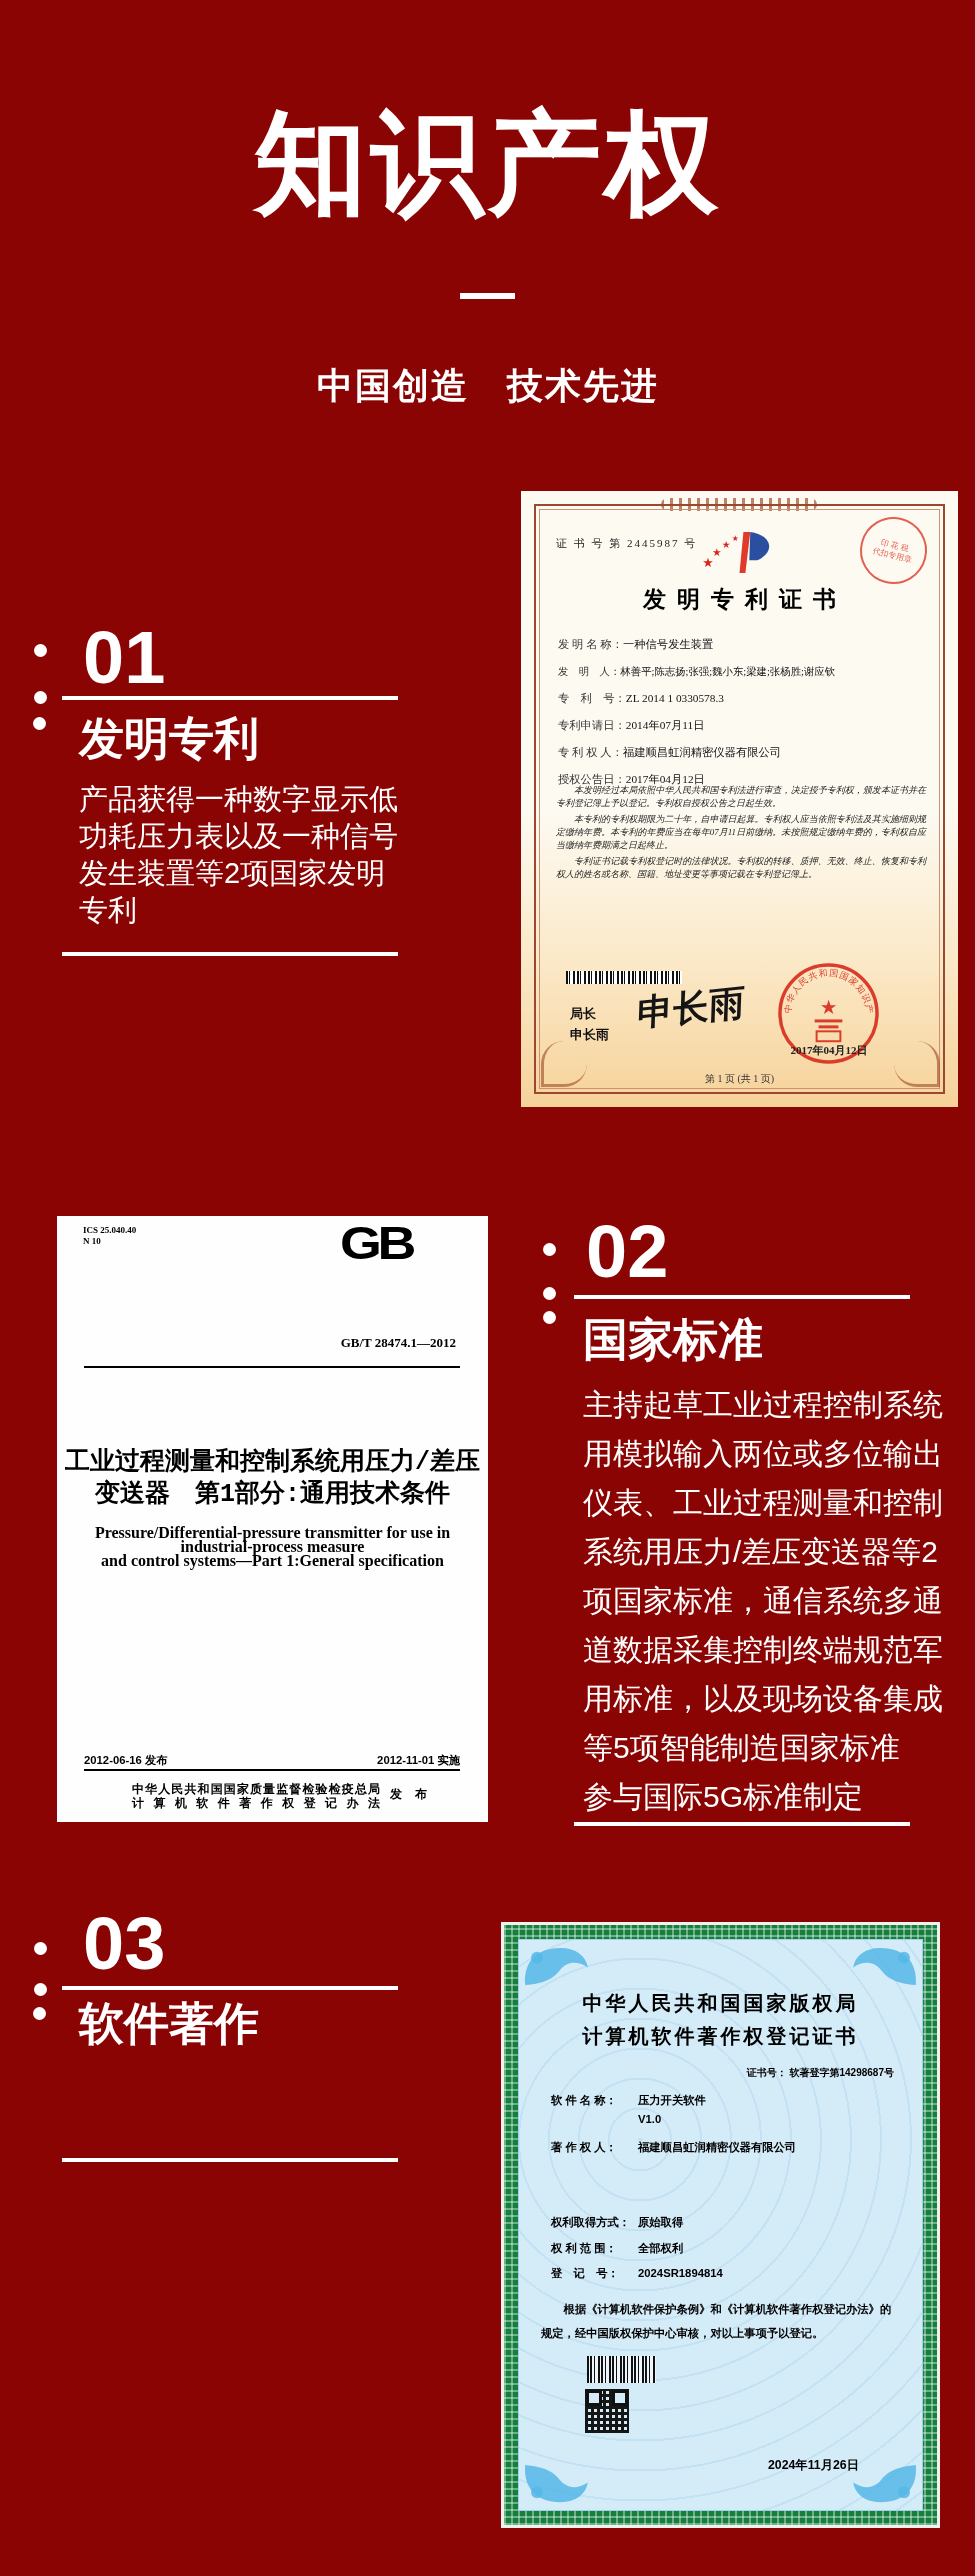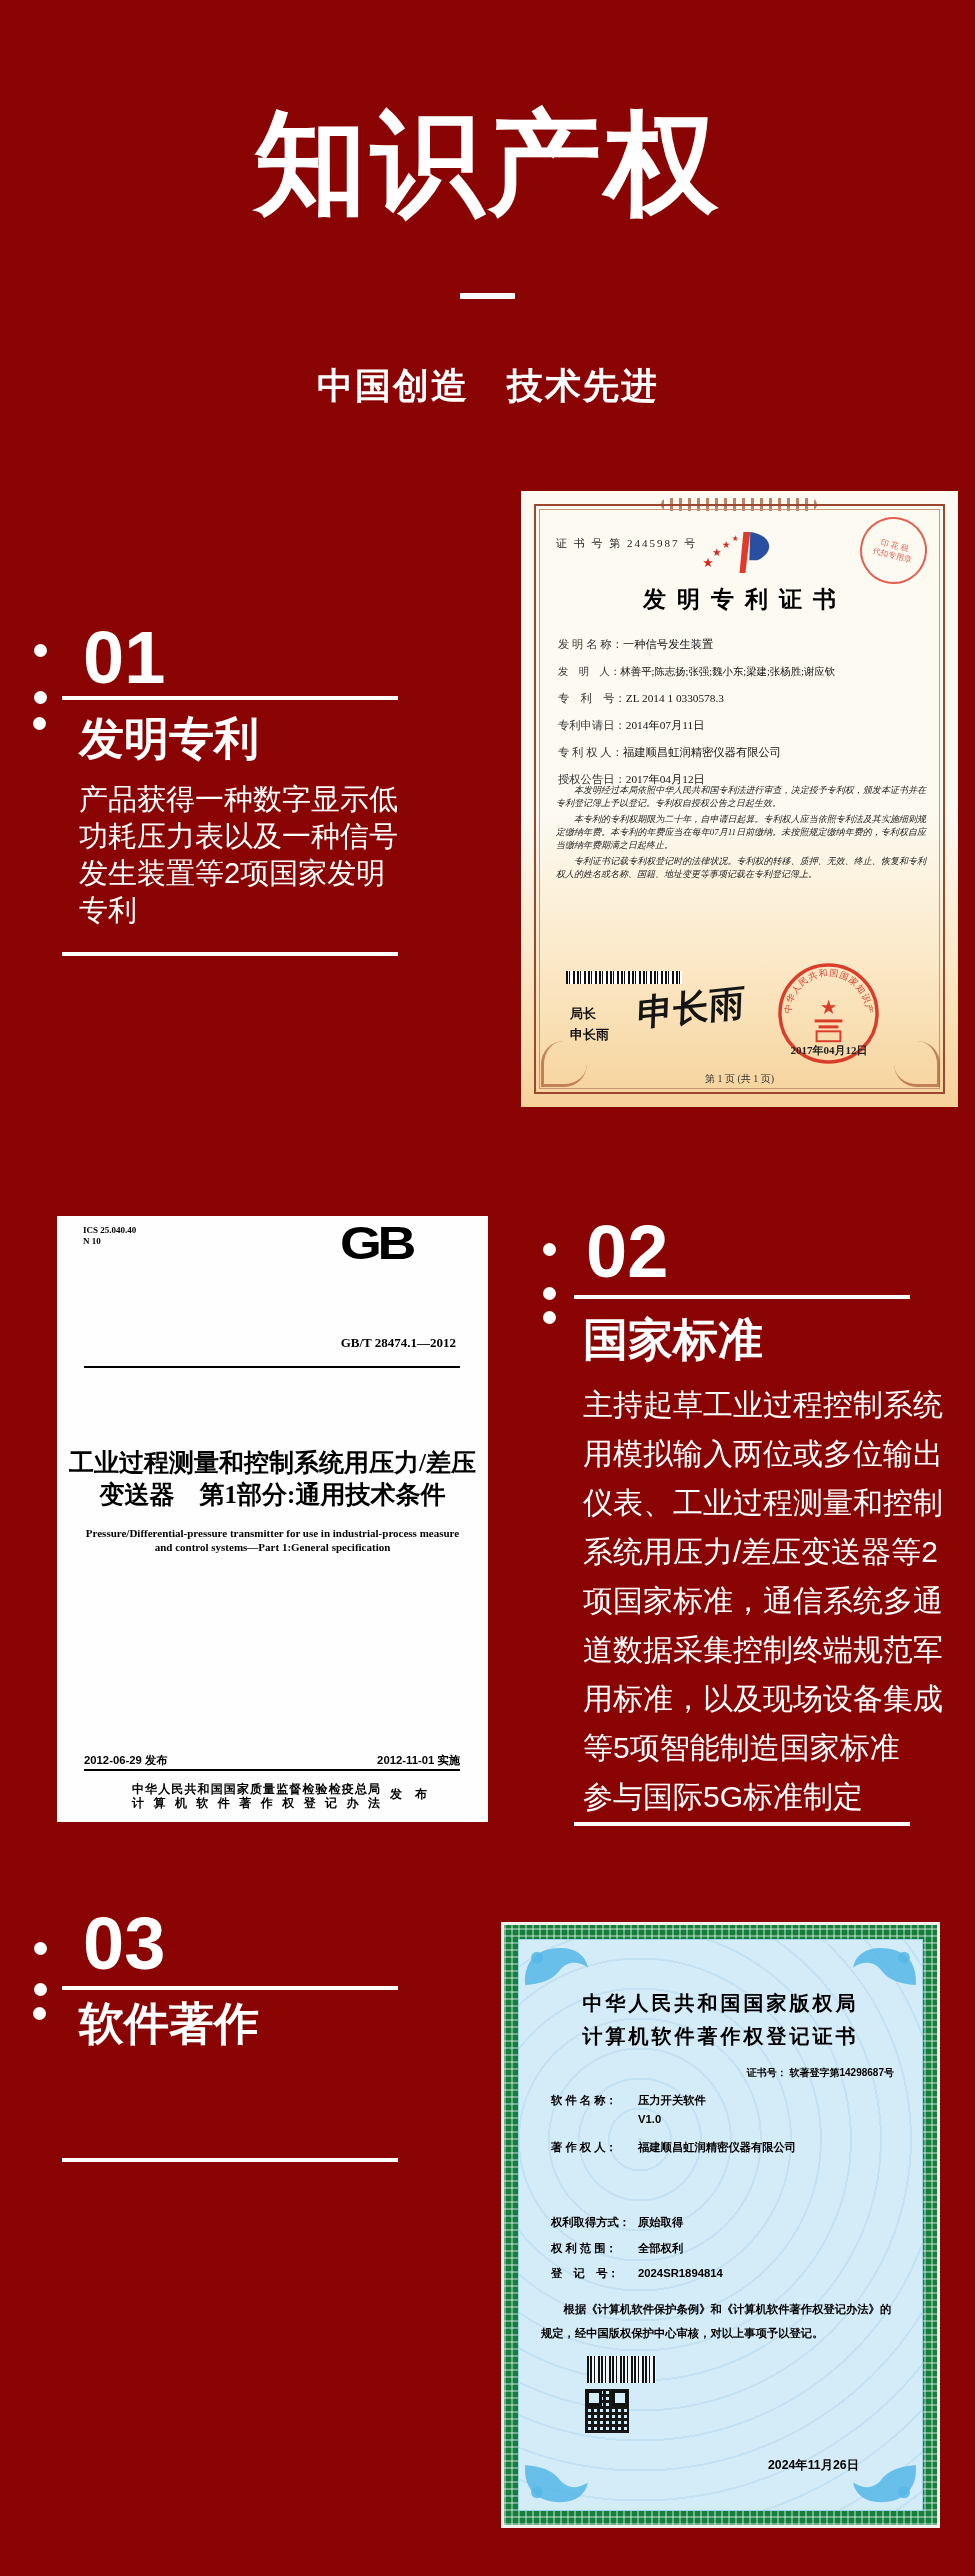--- a/index.html
+++ b/index.html
@@ -62,22 +62,22 @@
   .g-doc{left:57px;top:1216px;width:431px;height:606px;background:#fefefe;color:#000;
          font-family:"Liberation Serif","DejaVu Serif",serif;}
   .g-ics{position:absolute;left:26px;top:9px;font-size:9px;line-height:11px;font-weight:700;white-space:pre-line;}
   .g-logo{position:absolute;left:283px;top:4px;font-size:49px;line-height:1;font-weight:900;letter-spacing:-4px;
           font-family:"Liberation Sans",sans-serif;transform:scale(1.1,.95);transform-origin:left top;}
   .g-header{position:absolute;left:0;right:0;top:73px;text-align:center;font-size:27px;line-height:1;
             font-weight:700;letter-spacing:9px;text-indent:9px;white-space:nowrap;}
   .g-stdno{position:absolute;right:32px;top:119px;font-size:13px;font-weight:700;}
   .g-rule{position:absolute;left:27px;top:150px;width:376px;height:2px;background:#000;}
   .g-title{position:absolute;left:0;right:0;top:231px;text-align:center;font-size:25px;line-height:32px;
-           font-weight:700;white-space:pre-line;font-family:Liberation Serif, serif;}
-  .g-title-en{position:absolute;left:0;right:0;top:310px;text-align:center;font-size:11px;line-height:14px;
+           font-weight:700;white-space:pre-line;font-family:Liberation Mono, monospace;}
+  .g-title-en{position:absolute;left:0;right:0;top:310px;text-align:center;font-size:16px;line-height:14px;
               font-weight:700;white-space:pre-line;}
   .g-dates{position:absolute;left:27px;top:537px;width:376px;display:flex;justify-content:space-between;
            font-size:11.3px;font-weight:700;font-family:"Liberation Sans",sans-serif;}
   .g-dline{position:absolute;left:27px;top:553px;width:376px;height:2px;background:#000;}
   .g-agency{position:absolute;left:75px;top:566px;width:248px;font-size:12px;line-height:14.3px;font-weight:700;}
   .g-agency div{text-align:justify;text-align-last:justify;}
   .g-publish{position:absolute;left:333px;top:570px;font-size:12px;font-weight:700;letter-spacing:5px;}
 
   
   .c2{left:501px;top:1922px;width:439px;height:606px;background:#15803d;border:3px solid #f2f1ec;
@@ -185,21 +185,21 @@
     <div class="g-ics">ICS 25.040.40
 N 10</div>
     <div class="g-logo">GB</div>
     <div class="g-stdno">GB/T 28474.1—2012</div>
     <div class="g-rule"></div>
     <div class="g-title">工业过程测量和控制系统用压力/差压
 变送器　第1部分:通用技术条件</div>
     <div class="g-title-en">Pressure/Differential-pressure transmitter for use in industrial-process measure
 and control systems—Part 1:General specification</div>
     <div class="g-dates">
-      <span>2012-06-29 发布</span>
+      <span>2012-06-16 发布</span>
       <span>2012-11-01 实施</span>
     </div>
     <div class="g-dline"></div>
     <div class="g-agency">
       <div>中华人民共和国国家质量监督检验检疫总局</div>
       <div>计算机软件著作权登记办法</div>
     </div>
     <div class="g-publish">发 布</div>
   </div>
 

